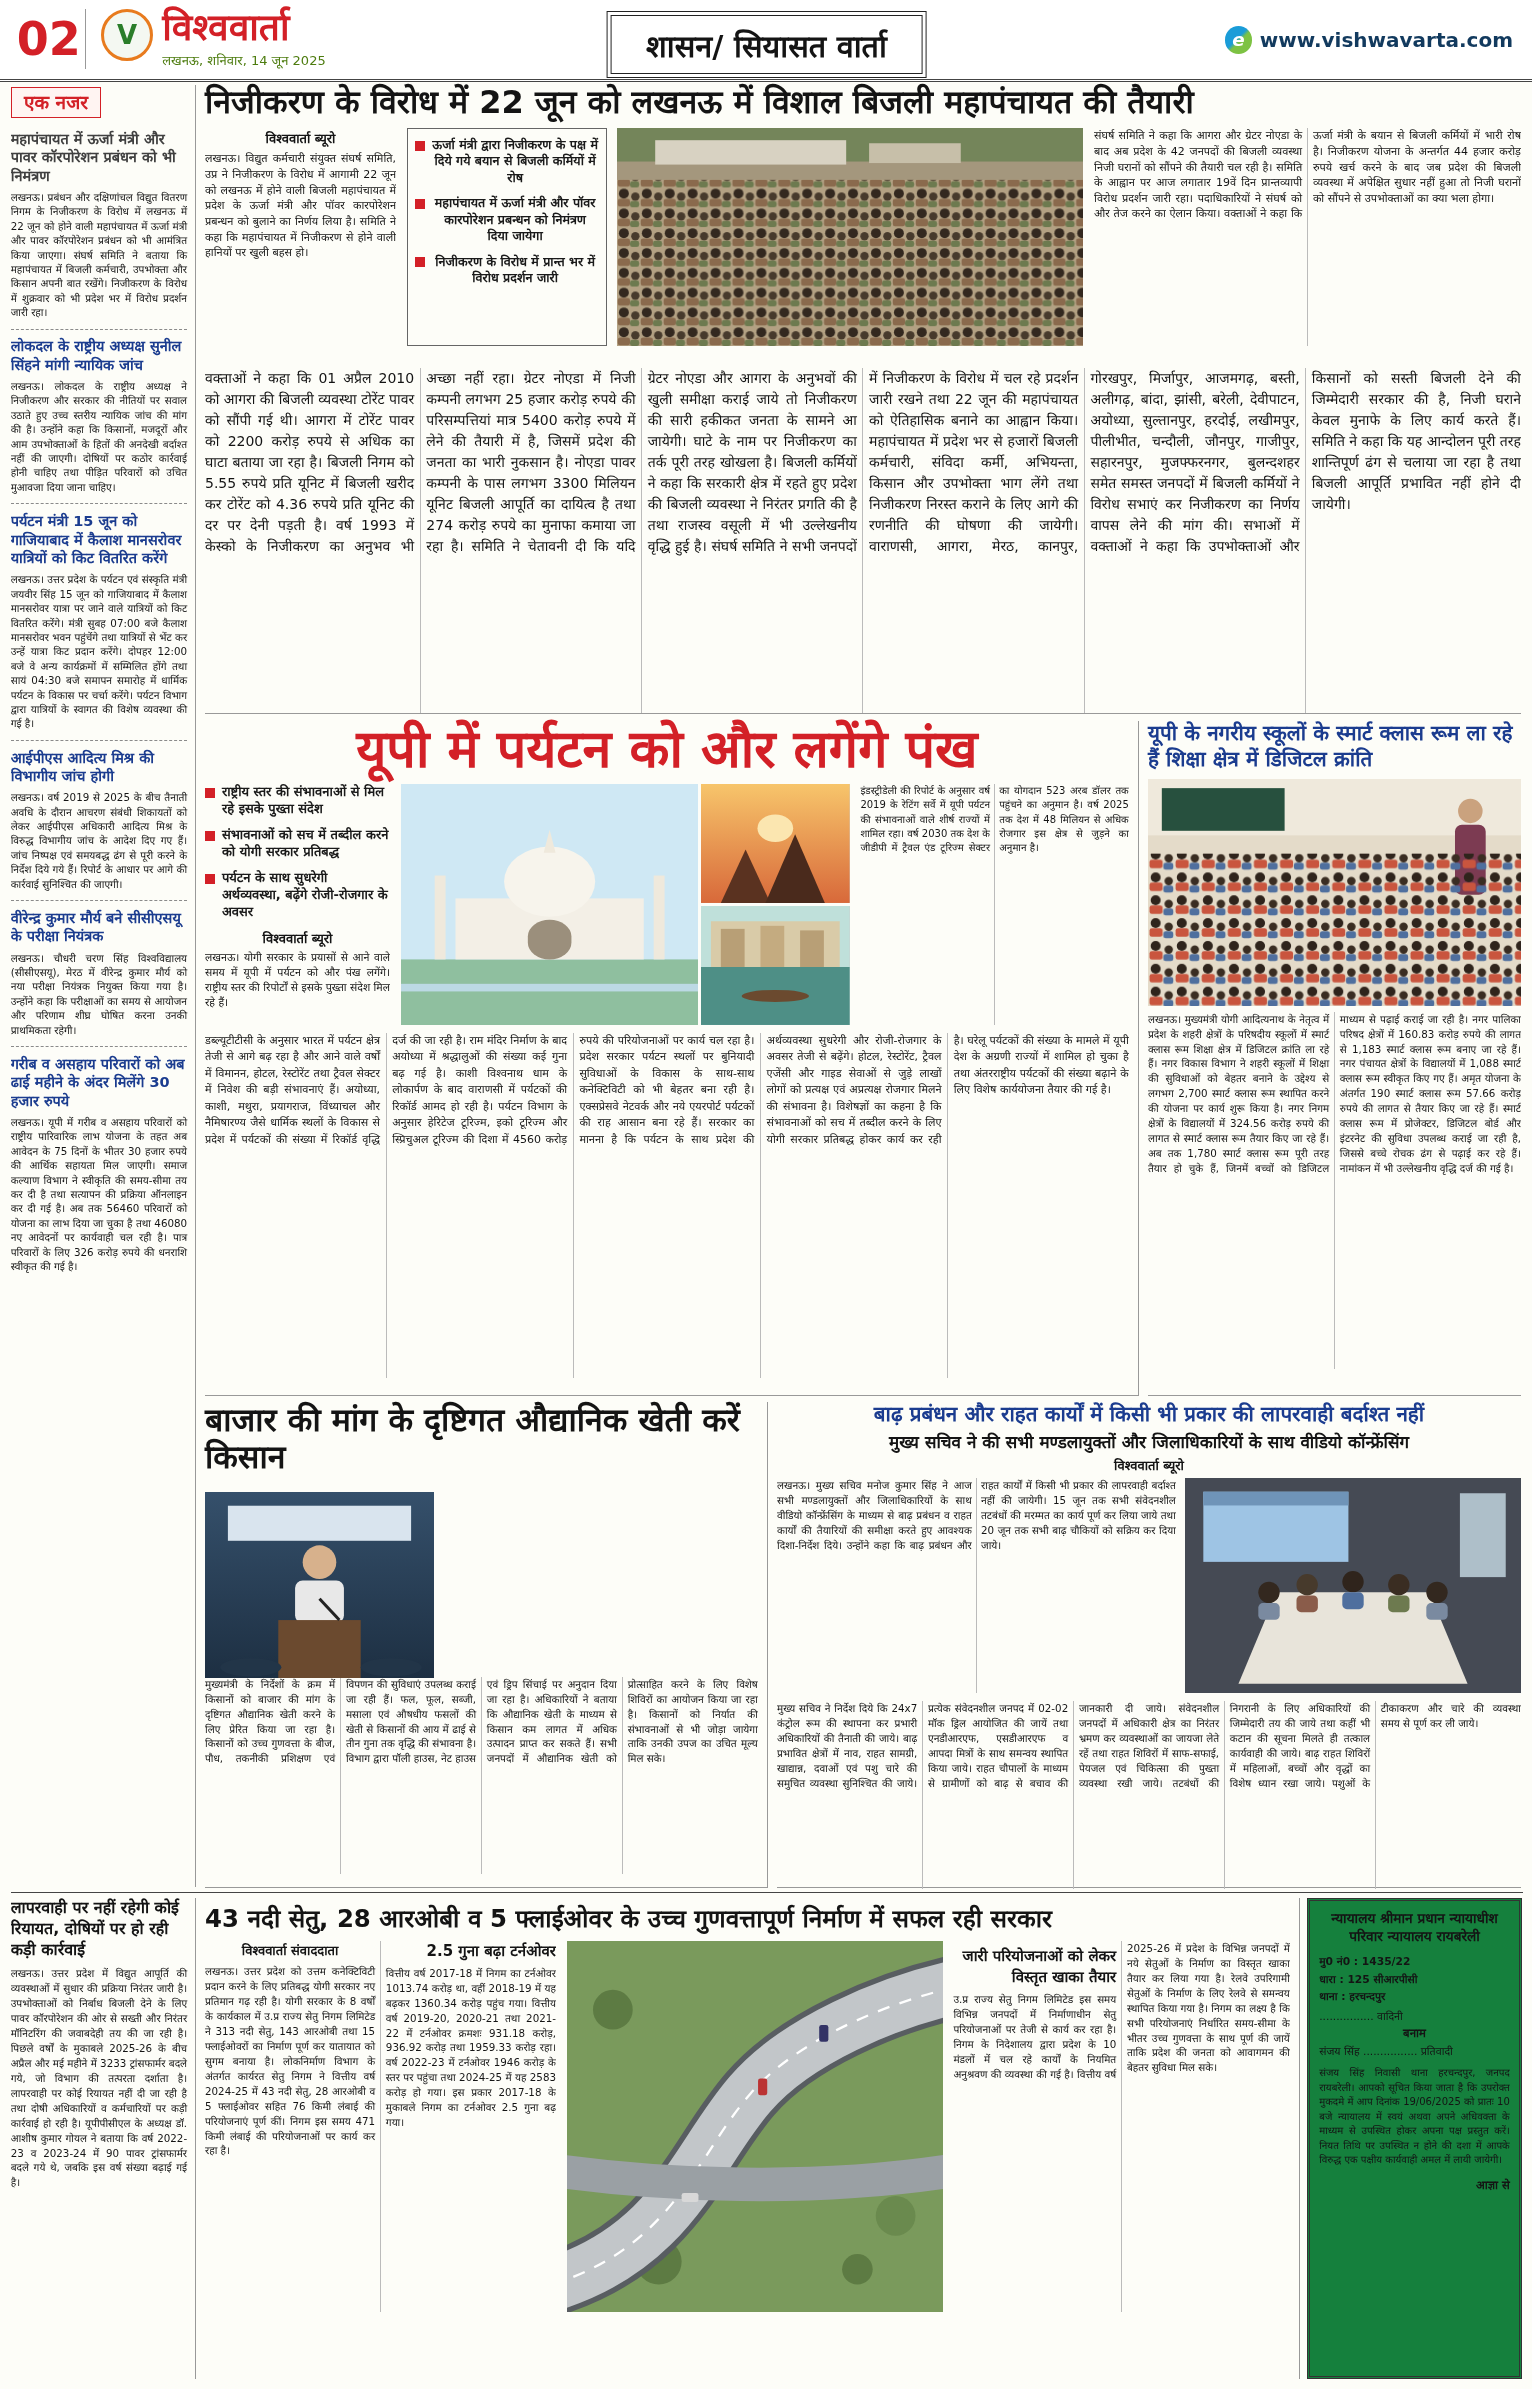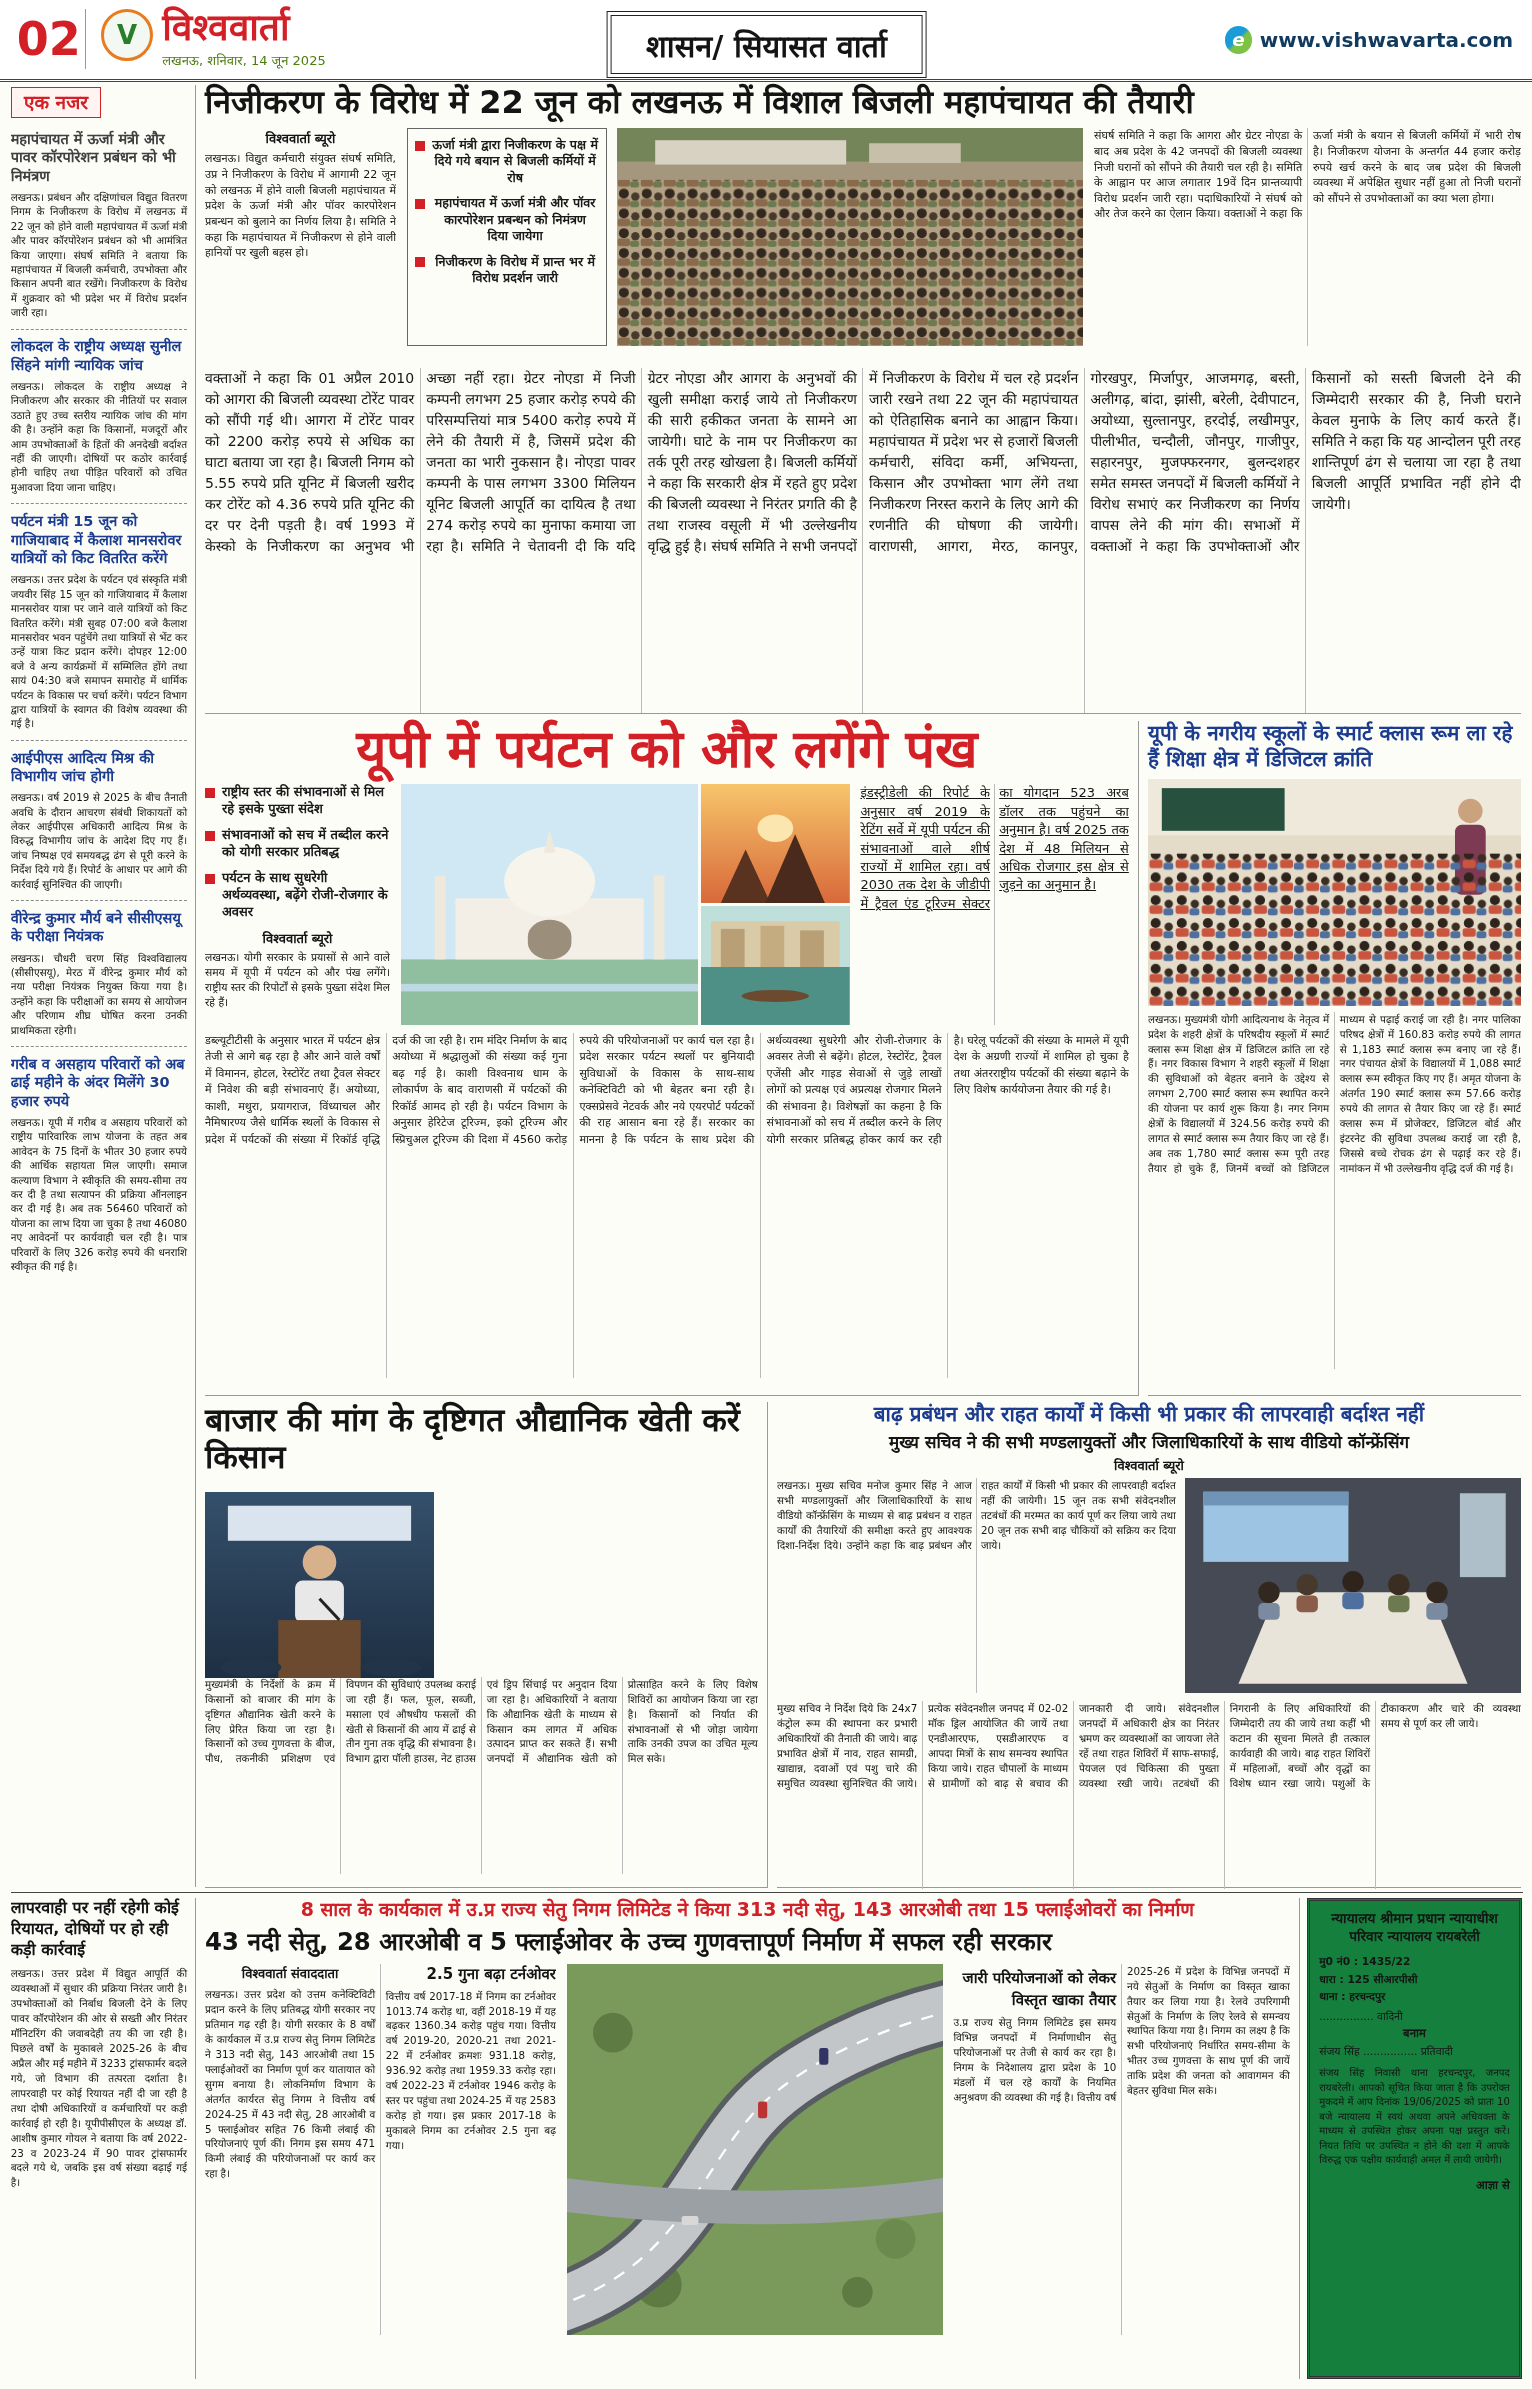--- a/index.html
+++ b/index.html
@@ -50,21 +50,21 @@
   .art-tour{position:absolute;left:205px;top:721px;width:934px;height:675px;border-right:0.8px solid #999;
             border-bottom:0.8px solid #999;padding-right:9.2px;box-sizing:border-box;}
   .tour-h{color:#d32027;font-size:52px;font-weight:bold;text-align:center;line-height:1.1;}
   .tour-row{display:flex;gap:10.7px;margin-top:6px;height:241px;}
   .tour-left{width:185px;flex:0 0 auto;font-size:10.7px;line-height:1.4;overflow:hidden;}
   .tour-left .bullet{font-size:13px;}
   .photo-collage{width:449px;height:241px;flex:0 0 auto;display:grid;grid-template-columns:2fr 1fr;
                  grid-template-rows:1fr 1fr;gap:3.1px;}
   .photo-collage .photo{width:100%;height:100%;}
   .tile-main{grid-row:1 / span 2;}
-  .tour-side{flex:1;column-count:2;column-gap:9.2px;column-rule:0.8px solid #bbb;font-size:13px;line-height:1.42;overflow:hidden;text-decoration:underline;}
+  .tour-side{flex:1;column-count:2;column-gap:9.2px;column-rule:0.8px solid #bbb;font-size:10px;line-height:1.42;overflow:hidden;}
   .tour-below{margin-top:7.6px;height:345px;column-count:5;column-gap:12.2px;column-rule:0.8px solid #bbb;
               font-size:11px;line-height:1.5;overflow:hidden;}
   
   .art-smart{position:absolute;left:1148px;top:721px;width:373px;height:675px;border-bottom:0.8px solid #999;box-sizing:border-box;}
   .smart-h{color:#1b3c8f;font-size:20.6px;font-weight:bold;line-height:1.25;}
   .photo-class{width:100%;height:227px;margin:6.1px 0;}
   .smart-b{height:357px;column-count:2;column-gap:10.7px;column-rule:0.8px solid #bbb;font-size:10.3px;line-height:1.45;overflow:hidden;}
   
   .art-hort{position:absolute;left:205px;top:1402px;width:563px;height:486px;border-right:0.8px solid #999;
             border-bottom:0.8px solid #999;padding-right:9.2px;box-sizing:border-box;}
@@ -346,21 +346,20 @@
   </div>
 
   <div class="band-rule"></div>
 
   <div class="box-neg">
     <div class="neg-h">लापरवाही पर नहीं रहेगी कोई रियायत, दोषियों पर हो रही कड़ी कार्रवाई</div>
     <div class="neg-b jt">लखनऊ। उत्तर प्रदेश में विद्युत आपूर्ति की व्यवस्थाओं में सुधार की प्रक्रिया निरंतर जारी है। उपभोक्ताओं को निर्बाध बिजली देने के लिए पावर कॉरपोरेशन की ओर से सख्ती और निरंतर मॉनिटरिंग की जवाबदेही तय की जा रही है। पिछले वर्षों के मुकाबले 2025-26 के बीच अप्रैल और मई महीने में 3233 ट्रांसफार्मर बदले गये, जो विभाग की तत्परता दर्शाता है। लापरवाही पर कोई रियायत नहीं दी जा रही है तथा दोषी अधिकारियों व कर्मचारियों पर कड़ी कार्रवाई हो रही है। यूपीपीसीएल के अध्यक्ष डॉ. आशीष कुमार गोयल ने बताया कि वर्ष 2022-23 व 2023-24 में 90 पावर ट्रांसफार्मर बदले गये थे, जबकि इस वर्ष संख्या बढ़ाई गई है।</div>
   </div>
 
   <div class="art-bridges">
-    <div class="bridges-banner">8 साल के कार्यकाल में उ.प्र राज्य सेतु निगम लिमिटेड ने किया 313 नदी सेतु, 143 आरओबी तथा 15 फ्लाईओवरों का निर्माण</div>
     <div class="bridges-h">43 नदी सेतु, 28 आरओबी व 5 फ्लाईओवर के उच्च गुणवत्तापूर्ण निर्माण में सफल रही सरकार</div>
     <div class="bridges-row">
       <div class="br-left">
         <div class="byline">विश्ववार्ता संवाददाता</div>
         <div class="jt">लखनऊ। उत्तर प्रदेश को उत्तम कनेक्टिविटी प्रदान करने के लिए प्रतिबद्ध योगी सरकार नए प्रतिमान गढ़ रही है। योगी सरकार के 8 वर्षों के कार्यकाल में उ.प्र राज्य सेतु निगम लिमिटेड ने 313 नदी सेतु, 143 आरओबी तथा 15 फ्लाईओवरों का निर्माण पूर्ण कर यातायात को सुगम बनाया है। लोकनिर्माण विभाग के अंतर्गत कार्यरत सेतु निगम ने वित्तीय वर्ष 2024-25 में 43 नदी सेतु, 28 आरओबी व 5 फ्लाईओवर सहित 76 किमी लंबाई की परियोजनाएं पूर्ण कीं। निगम इस समय 471 किमी लंबाई की परियोजनाओं पर कार्य कर रहा है।</div>
         <div class="sub-bold">2.5 गुना बढ़ा टर्नओवर</div>
         <div class="jt">वित्तीय वर्ष 2017-18 में निगम का टर्नओवर 1013.74 करोड़ था, वहीं 2018-19 में यह बढ़कर 1360.34 करोड़ पहुंच गया। वित्तीय वर्ष 2019-20, 2020-21 तथा 2021-22 में टर्नओवर क्रमशः 931.18 करोड़, 936.92 करोड़ तथा 1959.33 करोड़ रहा। वर्ष 2022-23 में टर्नओवर 1946 करोड़ के स्तर पर पहुंचा तथा 2024-25 में यह 2583 करोड़ हो गया। इस प्रकार 2017-18 के मुकाबले निगम का टर्नओवर 2.5 गुना बढ़ गया।</div>
       </div>
       <div class="photo photo-flyover">
         <svg viewBox="0 0 492 486" preserveAspectRatio="none">

